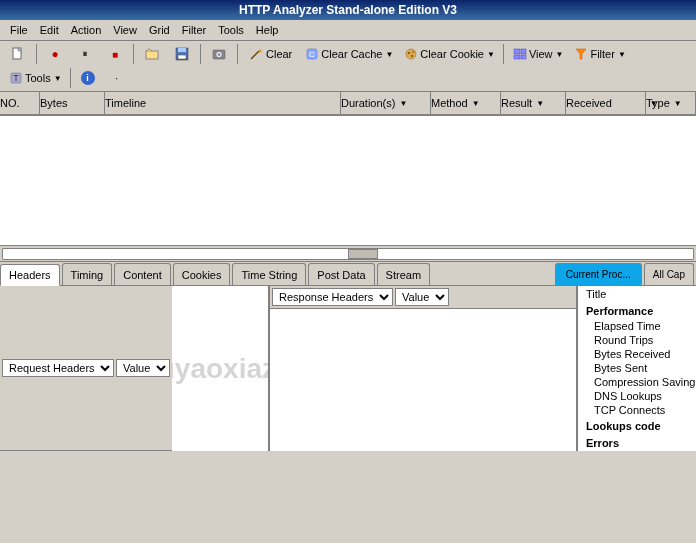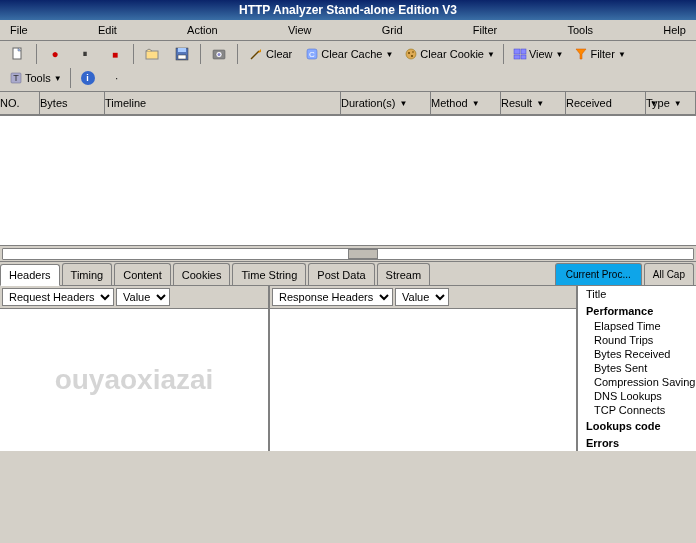--- a/index.html
+++ b/index.html
@@ -22,21 +22,20 @@
       font-weight: bold;
     }
 
     
     #menu-bar {
       background: #d4d0c8;
       display: flex;
       align-items: center;
       padding: 2px 4px;
       border-bottom: 1px solid #808080;
-      justify-content: space-between;
     }
     .menu-item {
       padding: 2px 6px;
       cursor: pointer;
       font-size: 11px;
     }
 
     
     #toolbar {
       background: #d4d0c8;
@@ -208,21 +207,21 @@
       flex: 1;
       background: #d4d0c8;
       overflow: hidden;
     }
 
     
     #req-headers {
       width: 270px;
       min-width: 270px;
       display: flex;
-      flex-direction: column;
+      flex-direction: row;
       border-right: 2px solid #808080;
     }
     .panel-header {
       display: flex;
       align-items: center;
       background: #d4d0c8;
       border-bottom: 1px solid #808080;
       padding: 2px;
       gap: 2px;
     }

